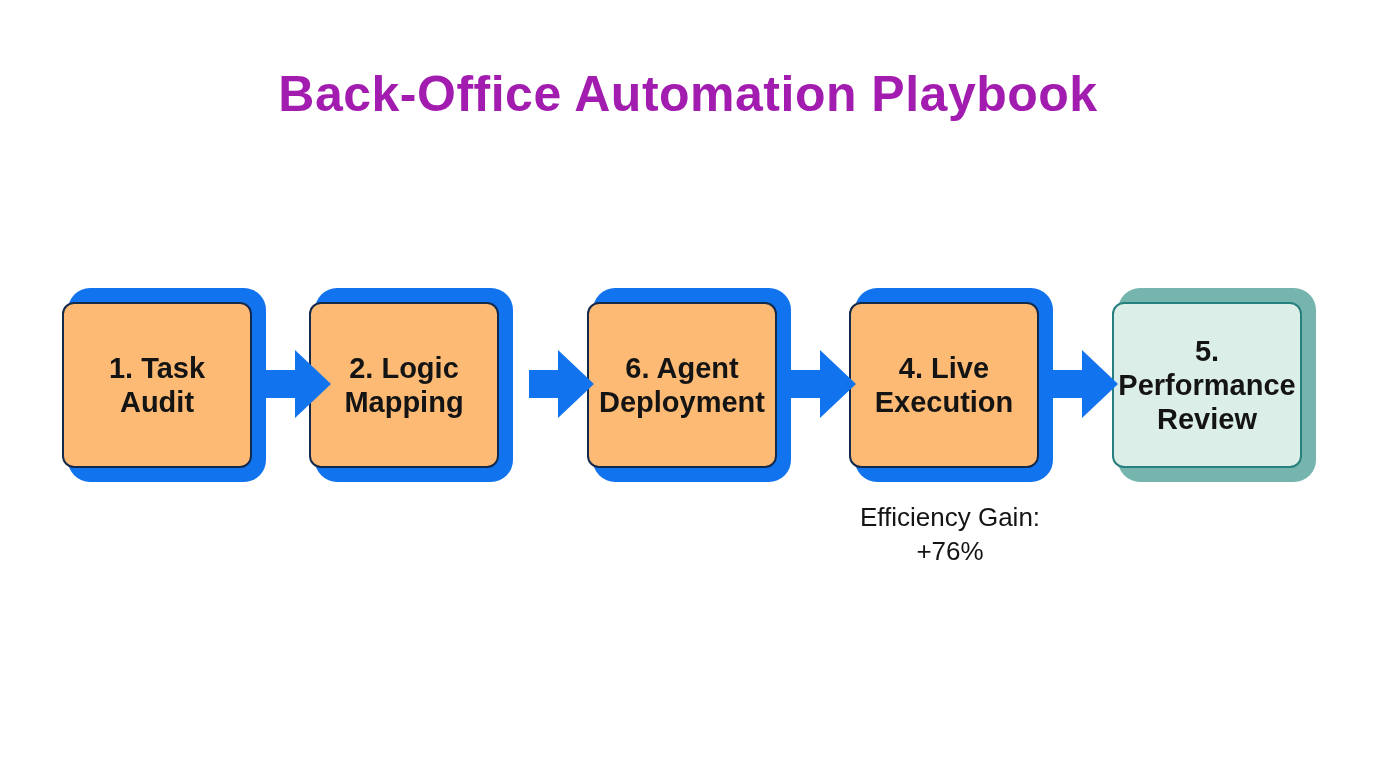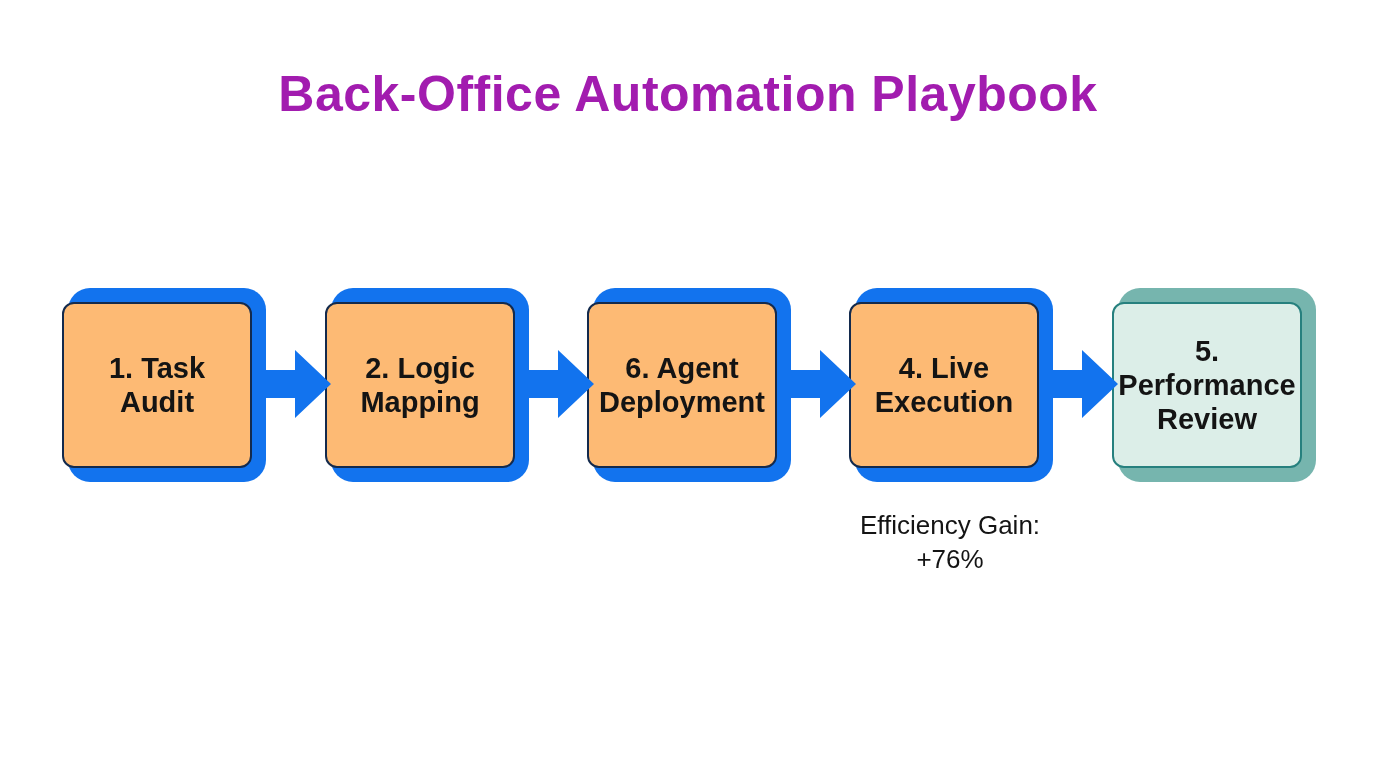--- a/index.html
+++ b/index.html
@@ -37,40 +37,40 @@
   .box span{
     display:block;
     font-size:29px;line-height:34px;font-weight:700;color:#141414;
     white-space:nowrap;
   }
   .arrow{position:absolute;top:350px;width:65px;height:68px;}
   .arrow svg{display:block;width:65px;height:68px;}
   .annotation{
     position:absolute;left:815px;top:500px;width:270px;
     text-align:center;color:#141414;
-    font-size:26px;line-height:34px;font-weight:400;margin-top:8px;
+    font-size:26px;line-height:34px;font-weight:400;
   }
   .annotation div{white-space:nowrap;}
 </style>
 </head>
 <body>
 
 <div class="canvas">
 
   <div class="title">Back-Office Automation Playbook</div>
 
   <div class="step" style="left:62px;">
     <div class="backing"></div>
     <div class="box">
       <span>1. Task</span>
       <span>Audit</span>
     </div>
   </div>
 
-  <div class="step" style="left:325px;">
+  <div class="step" style="left:309px;">
     <div class="backing"></div>
     <div class="box">
       <span>2. Logic</span>
       <span>Mapping</span>
     </div>
   </div>
 
   <div class="step" style="left:587px;">
     <div class="backing"></div>
     <div class="box">

